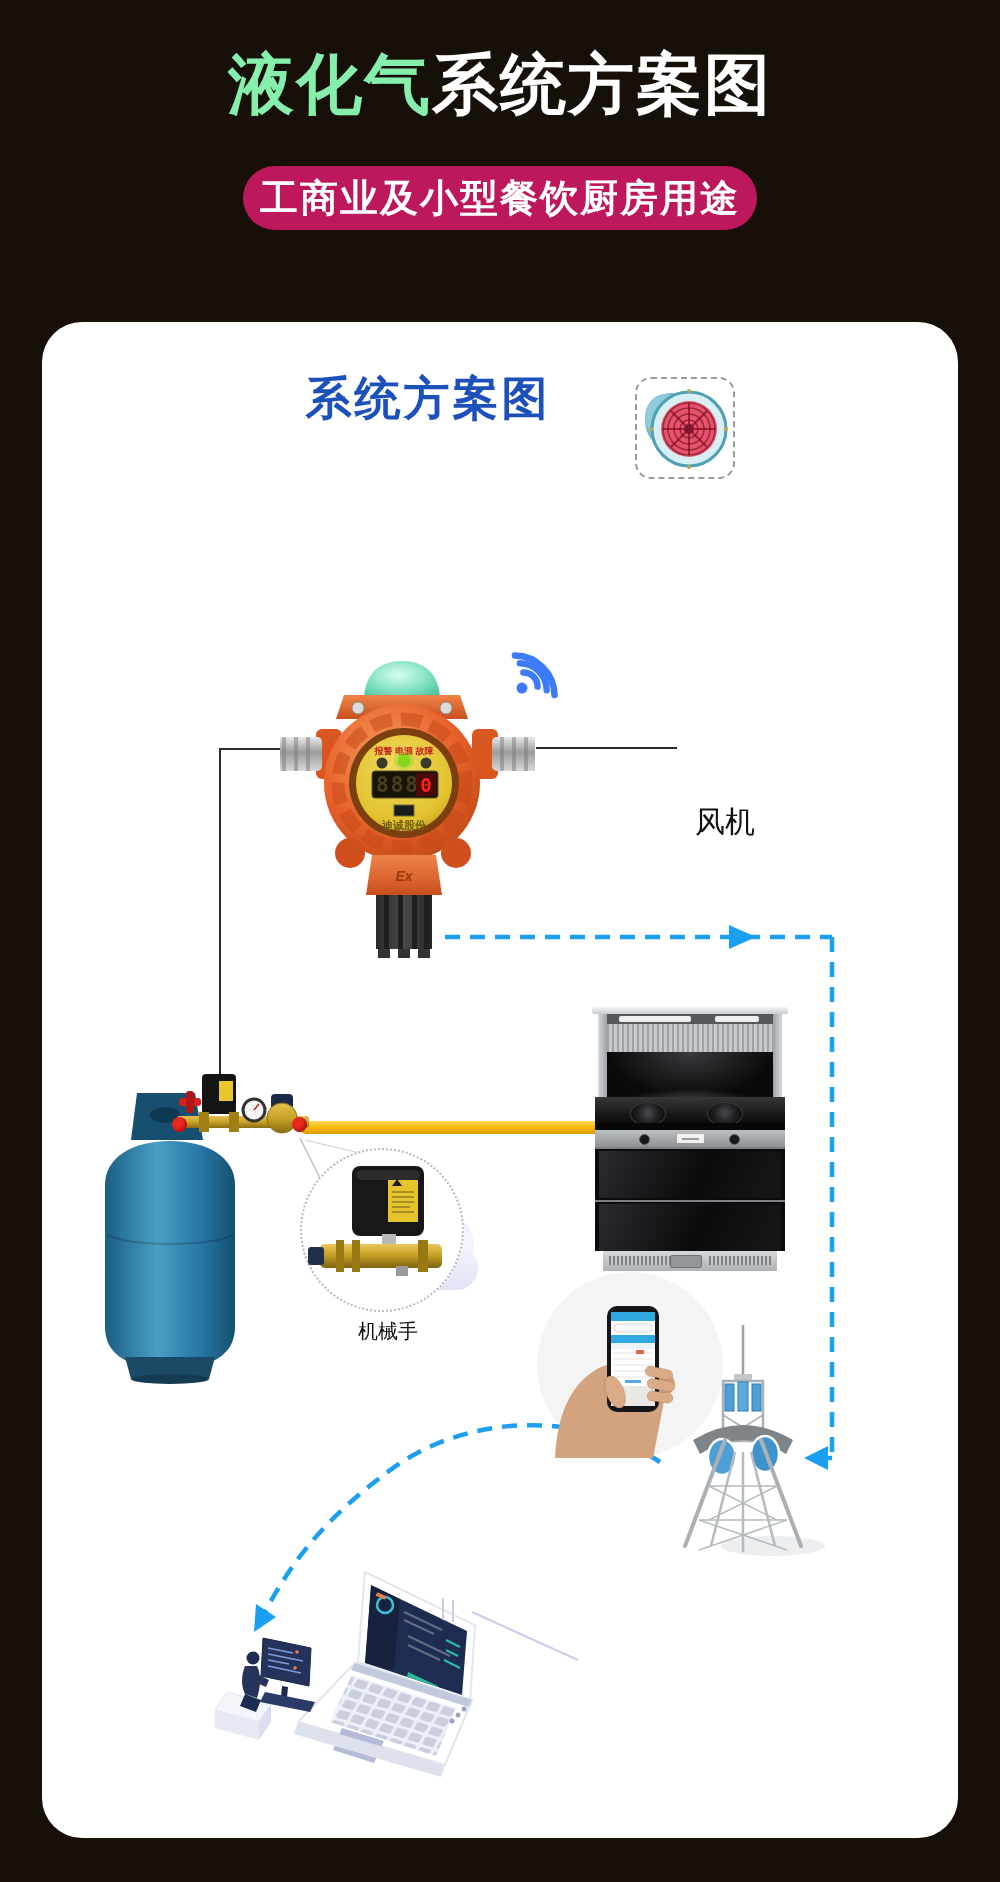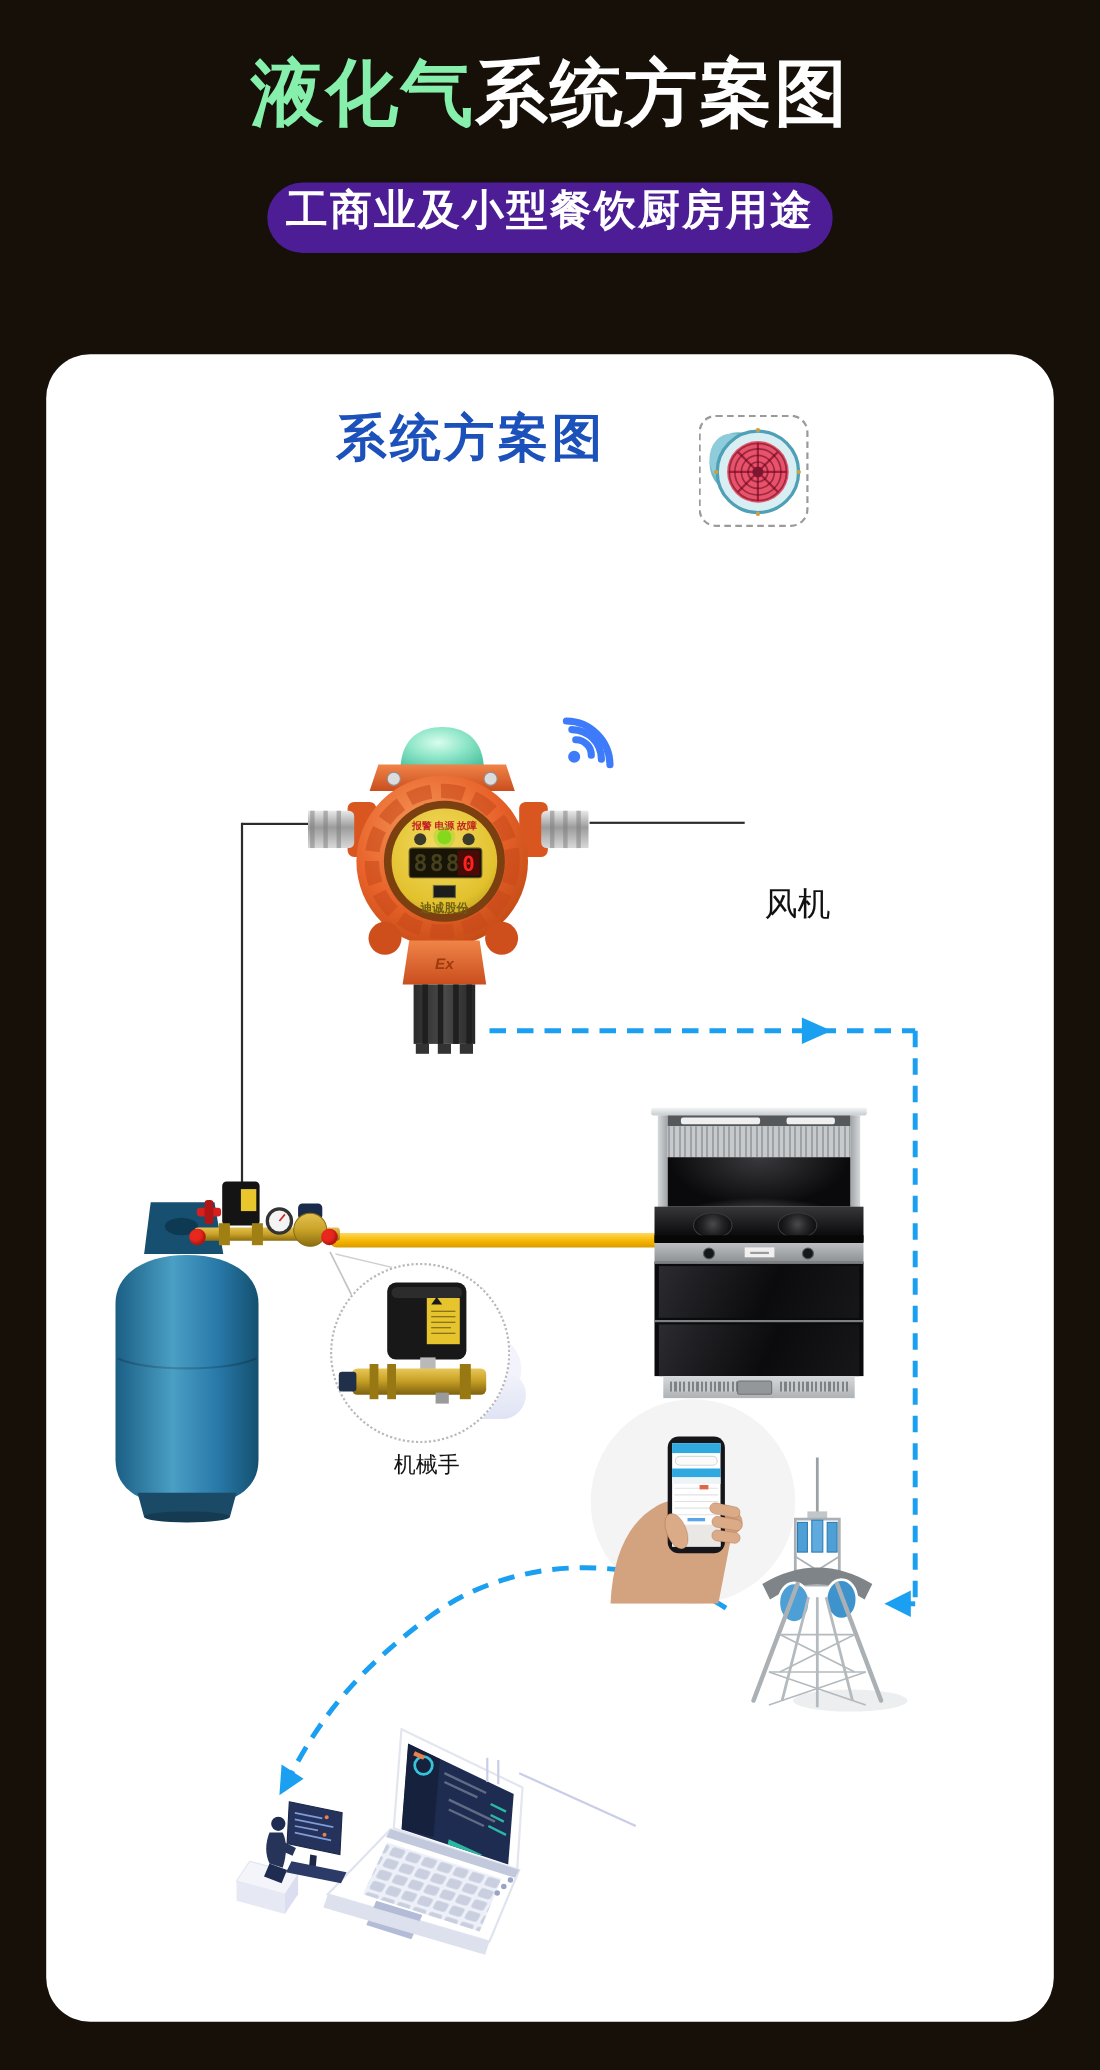--- a/index.html
+++ b/index.html
@@ -4,22 +4,22 @@
 <style>
   html,body{margin:0;padding:0;background:#161008;}
   .stage{position:relative;width:1000px;height:1882px;background:#161008;overflow:hidden;
          font-family:"Liberation Sans",sans-serif;}
   .abs{position:absolute;}
 
   
   .main-title{left:0;top:40px;width:1000px;text-align:center;font-size:66px;font-weight:900;
               letter-spacing:2px;color:#ffffff;white-space:nowrap;}
   .main-title .hl{color:#86efac;}
-  .pill{left:243px;top:166px;width:514px;height:64px;background:#4c1d95;border-radius:34px;
-        display:flex;align-items:flex-start;justify-content:center;color:#fff;font-size:38px;
+  .pill{left:243px;top:166px;width:514px;height:64px;background:#be185d;border-radius:34px;
+        display:flex;align-items:center;justify-content:center;color:#fff;font-size:38px;
         font-weight:700;letter-spacing:2px;}
 
   
   .card{left:42px;top:322px;width:916px;height:1516px;background:#ffffff;border-radius:40px;}
   .card-title{left:0;top:46px;width:772px;text-align:center;font-size:46px;font-weight:800;
               color:#1C50BA;letter-spacing:3px;}
   .intro{left:20px;top:130px;width:880px;font-size:42px;font-weight:700;line-height:60px;
          color:#1d1d1d;letter-spacing:1px;}
   .intro .blue{color:#1C50BA;}
 

